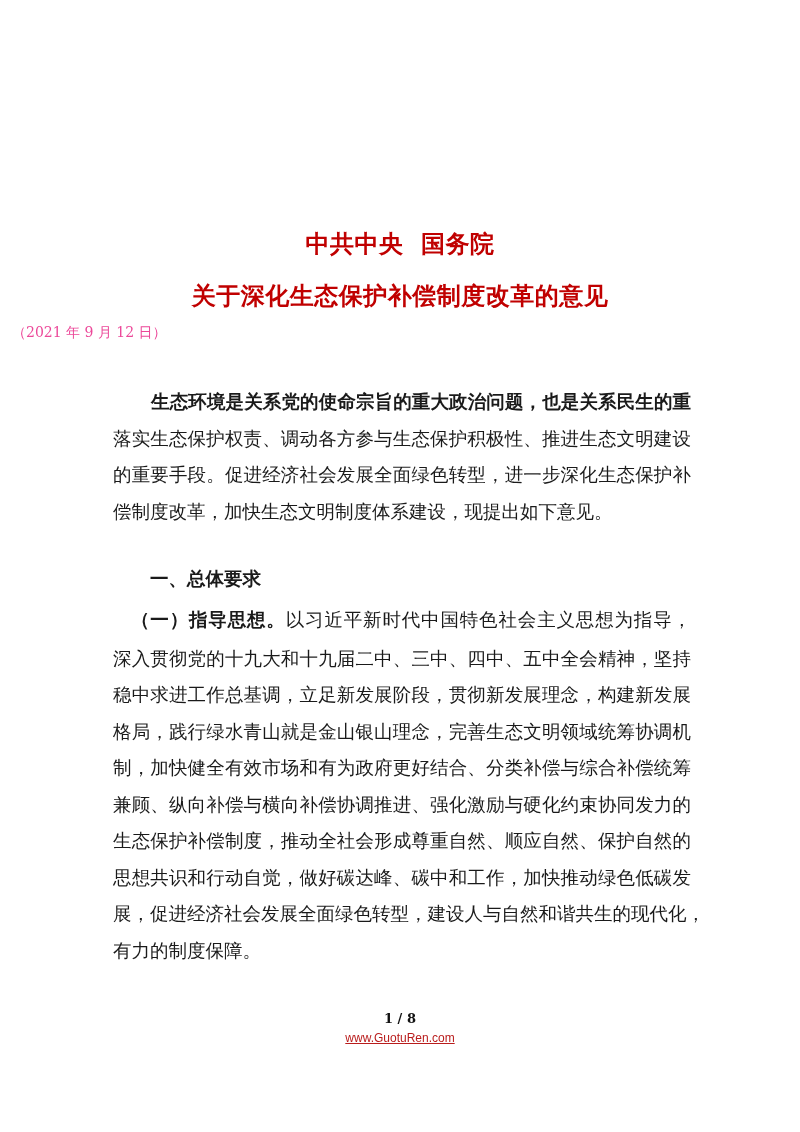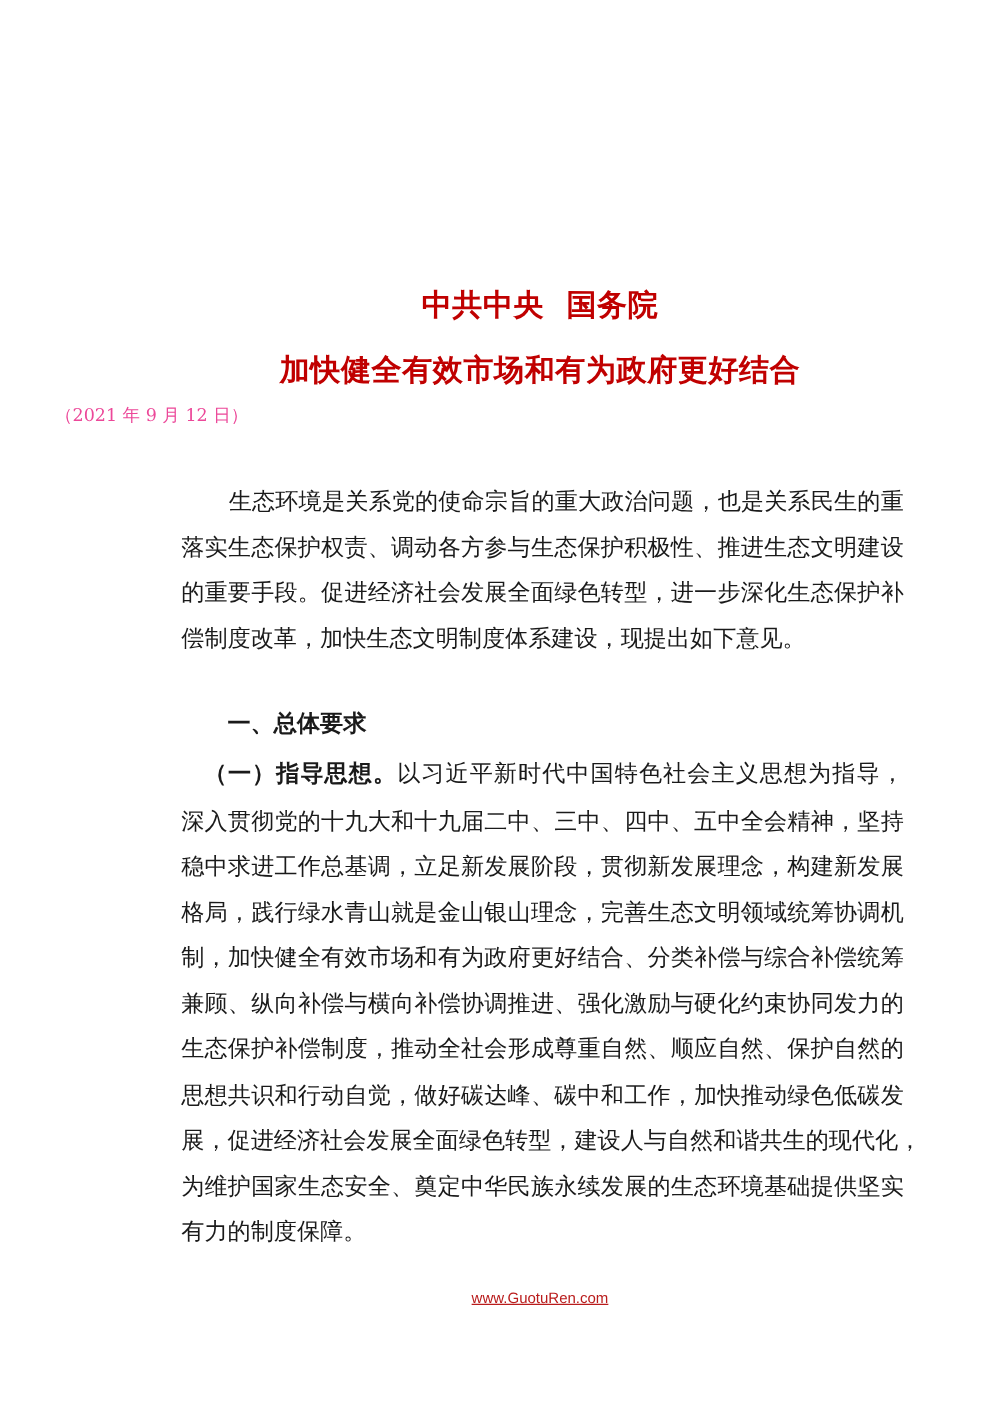--- a/index.html
+++ b/index.html
@@ -1,49 +1,49 @@
 <!DOCTYPE html>
 <html><head>
 <meta charset="utf-8">
 <style>
   html, body { margin: 0; padding: 0; background: #ffffff; }
   body { width: 800px; height: 1132px; position: relative; overflow: hidden;
          font-family: "DejaVu Serif", "Liberation Serif", serif; color: #1a1a1a; }
-  .page { position: absolute; left: 0; top: 0; width: 640px; height: 1132px; margin-left: 32px; }
+  .page { position: absolute; left: 0; top: 0; width: 640px; height: 1132px; }
   .title { position: absolute; left: 0; width: 800px; text-align: center;
            font-family: "DejaVu Sans", "Liberation Sans", sans-serif; font-weight: bold;
            color: #c00000; font-size: 24px; letter-spacing: 0.5px; }
   .title-1 { top: 228px; }
   .title-2 { top: 280px; }
   .date { position: absolute; top: 324px; left: 12px; width: 800px; 
           font-size: 14px; color: #ec4899; }
   .body-text { position: absolute; left: 113px; width: 578px; font-size: 18.5px;
                line-height: 36.5px; color: #1a1a1a; }
   .p1 { top: 384px; }
   .line { display: block; white-space: nowrap; text-align: justify; text-align-last: justify; }
   .line.last { text-align-last: left; }
-  .indent { padding-left: 38px; }
+  .indent { padding-left: 38px; font-weight: bold; }
   .heading-1 { position: absolute; top: 566px; left: 150px;
                font-family: Liberation Mono, monospace; font-weight: bold;
                font-size: 18.5px; color: #1a1a1a; }
   .p2 { top: 602px; }
   .bold-lead { font-family: Liberation Mono, monospace; font-weight: bold; }
   .footer-page { position: absolute; top: 1011px; left: 0; width: 800px; text-align: center;
                  font-size: 13px; font-weight: bold; color: #111; }
   .footer-link { position: absolute; top: 1031px; left: 0; width: 800px; text-align: center;
                  font-family: "Liberation Sans", "DejaVu Sans", sans-serif; font-size: 12px;
                  color: #b91c1c; text-decoration: underline; }
 </style>
 </head>
 <body>
 
 <div class="page">
 
   <div class="title title-1" style="white-space:pre;">中共中央  国务院</div>
-  <div class="title title-2">加快健全有效市场和有为政府更好结合</div>
+  <div class="title title-2">关于深化生态保护补偿制度改革的意见</div>
   <div class="date">（2021 年 9 月 12 日）</div>
 
   <div class="body-text p1">
     <span class="line indent">生态环境是关系党的使命宗旨的重大政治问题，也是关系民生的重</span>
     <span class="line">落实生态保护权责、调动各方参与生态保护积极性、推进生态文明建设</span>
     <span class="line">的重要手段。促进经济社会发展全面绿色转型，进一步深化生态保护补</span>
     <span class="line last">偿制度改革，加快生态文明制度体系建设，现提出如下意见。</span>
   </div>
 
   <div class="heading-1">一、总体要求</div>
@@ -53,19 +53,19 @@
       <span class="bold-lead">（一）指导思想。</span><span>以习近平新时代中国特色社会主义思想为指导，</span>
     </span>
     <span class="line">深入贯彻党的十九大和十九届二中、三中、四中、五中全会精神，坚持</span>
     <span class="line">稳中求进工作总基调，立足新发展阶段，贯彻新发展理念，构建新发展</span>
     <span class="line">格局，践行绿水青山就是金山银山理念，完善生态文明领域统筹协调机</span>
     <span class="line">制，加快健全有效市场和有为政府更好结合、分类补偿与综合补偿统筹</span>
     <span class="line">兼顾、纵向补偿与横向补偿协调推进、强化激励与硬化约束协同发力的</span>
     <span class="line">生态保护补偿制度，推动全社会形成尊重自然、顺应自然、保护自然的</span>
     <span class="line">思想共识和行动自觉，做好碳达峰、碳中和工作，加快推动绿色低碳发</span>
     <span class="line">展，促进经济社会发展全面绿色转型，建设人与自然和谐共生的现代化，</span>
-    <span class="line">为维护国家生态安全、奠定中华民族永续发展的生态环境基础提供坚实</span>
     <span class="line last">有力的制度保障。</span>
   </div>
 
+  <div class="footer-page">1 / 8</div>
   <a class="footer-link">www.GuotuRen.com</a>
 
 </div>
 
 </body></html>

